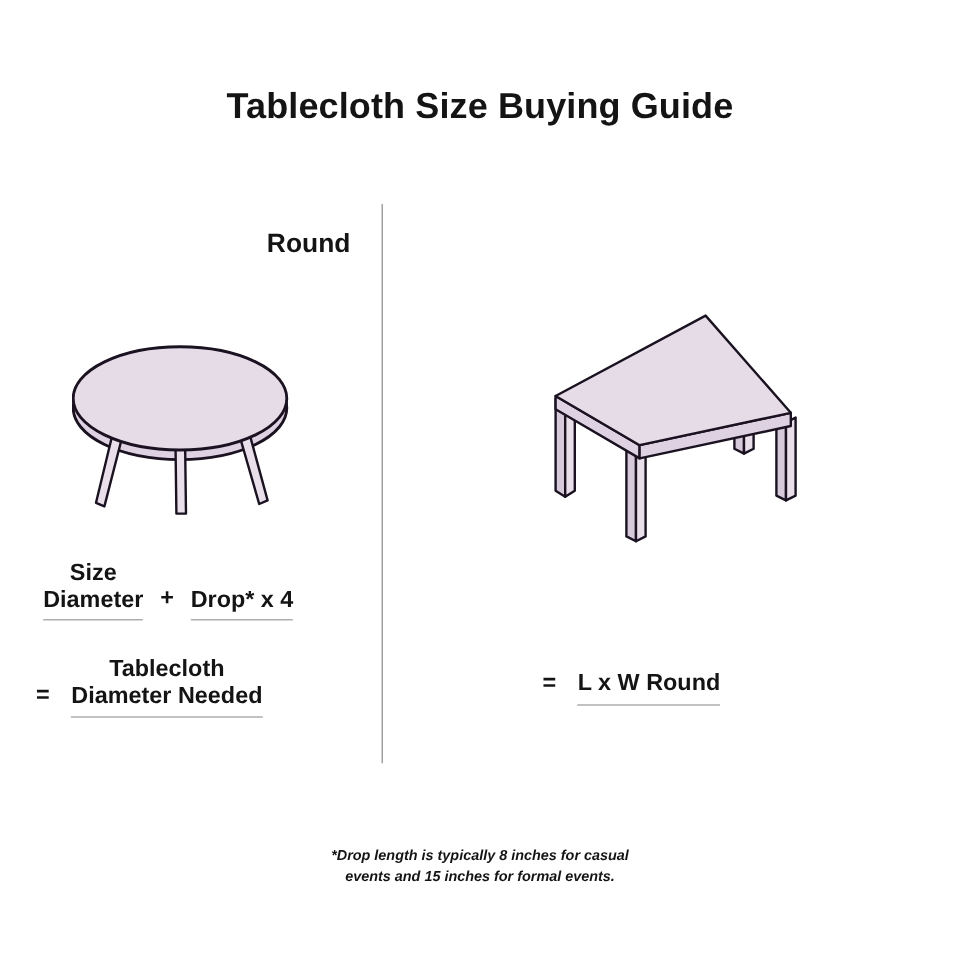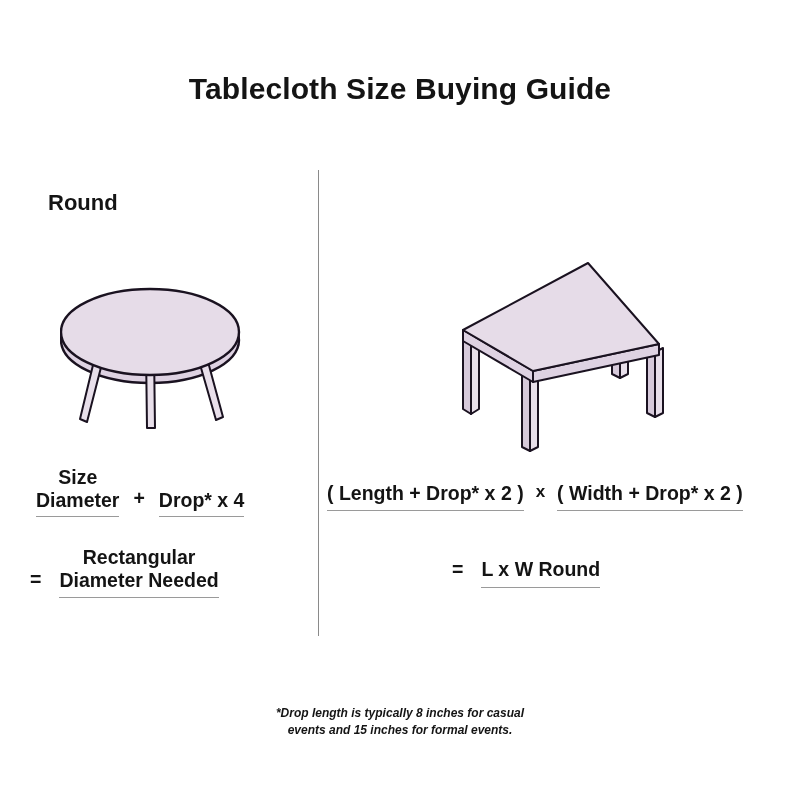--- a/index.html
+++ b/index.html
@@ -41,21 +41,21 @@
     height: 466px;
     background: #8a8a8a;
   }
 
   
   .col-head {
     position: absolute;
     font-size: 22px;
     font-weight: 700;
     color: #141414;
-    text-align: left;
+    text-align: right;
     top: 190px;
   }
   .col-head.round { left: 48px; width: 244px; }
   .col-head.rect  { left: 342px; width: 430px; }
 
   
   .art {
     position: absolute;
   }
   .art.round { left: 60px;  top: 232px; }
@@ -163,21 +163,21 @@
 
   <div class="formula-row" id="round-formula">
     <span class="term">Size
 Diameter</span>
     <span class="op">+</span>
     <span class="term">Drop* x 4</span>
   </div>
 
   <div class="formula-row" id="round-result">
     <span class="eq">=</span>
-    <span class="result-term">Rectangular
+    <span class="result-term">Tablecloth
 Diameter Needed</span>
   </div>
 
 
   <div class="art rect">
     <svg width="250" height="205" viewBox="0 0 250 205" aria-hidden="true">
       <g stroke="#1a1220" stroke-width="2" stroke-linejoin="round">
 
         <path d="M 23 84 L 31 88 L 31 166 L 23 161 Z" fill="#d6c9da"></path>
         <path d="M 31 88 L 39 84 L 39 161 L 31 166 Z" fill="#e8dfea"></path>
@@ -193,25 +193,20 @@
 
         <path d="M 23 82 L 93 123 L 93 134 L 23 93 Z" fill="#ded2e2"></path>
 
         <path d="M 93 123 L 219 96 L 219 107 L 93 134 Z" fill="#ded2e2"></path>
 
         <path d="M 23 82 L 148 15 L 219 96 L 93 123 Z" fill="#e6dce8"></path>
       </g>
     </svg>
   </div>
 
-  <div class="formula-row" id="rect-formula">
-    <span class="term">( Length + Drop* x 2 )</span>
-    <span class="op small-x">x</span>
-    <span class="term">( Width + Drop* x 2 )</span>
-  </div>
 
   <div class="formula-row" id="rect-result">
     <span class="eq">=</span>
     <span class="result-term">L x W Round</span>
   </div>
 
   <div class="footnote">*Drop length is typically 8 inches for casual
 events and 15 inches for formal events.</div>
 
 </div>

